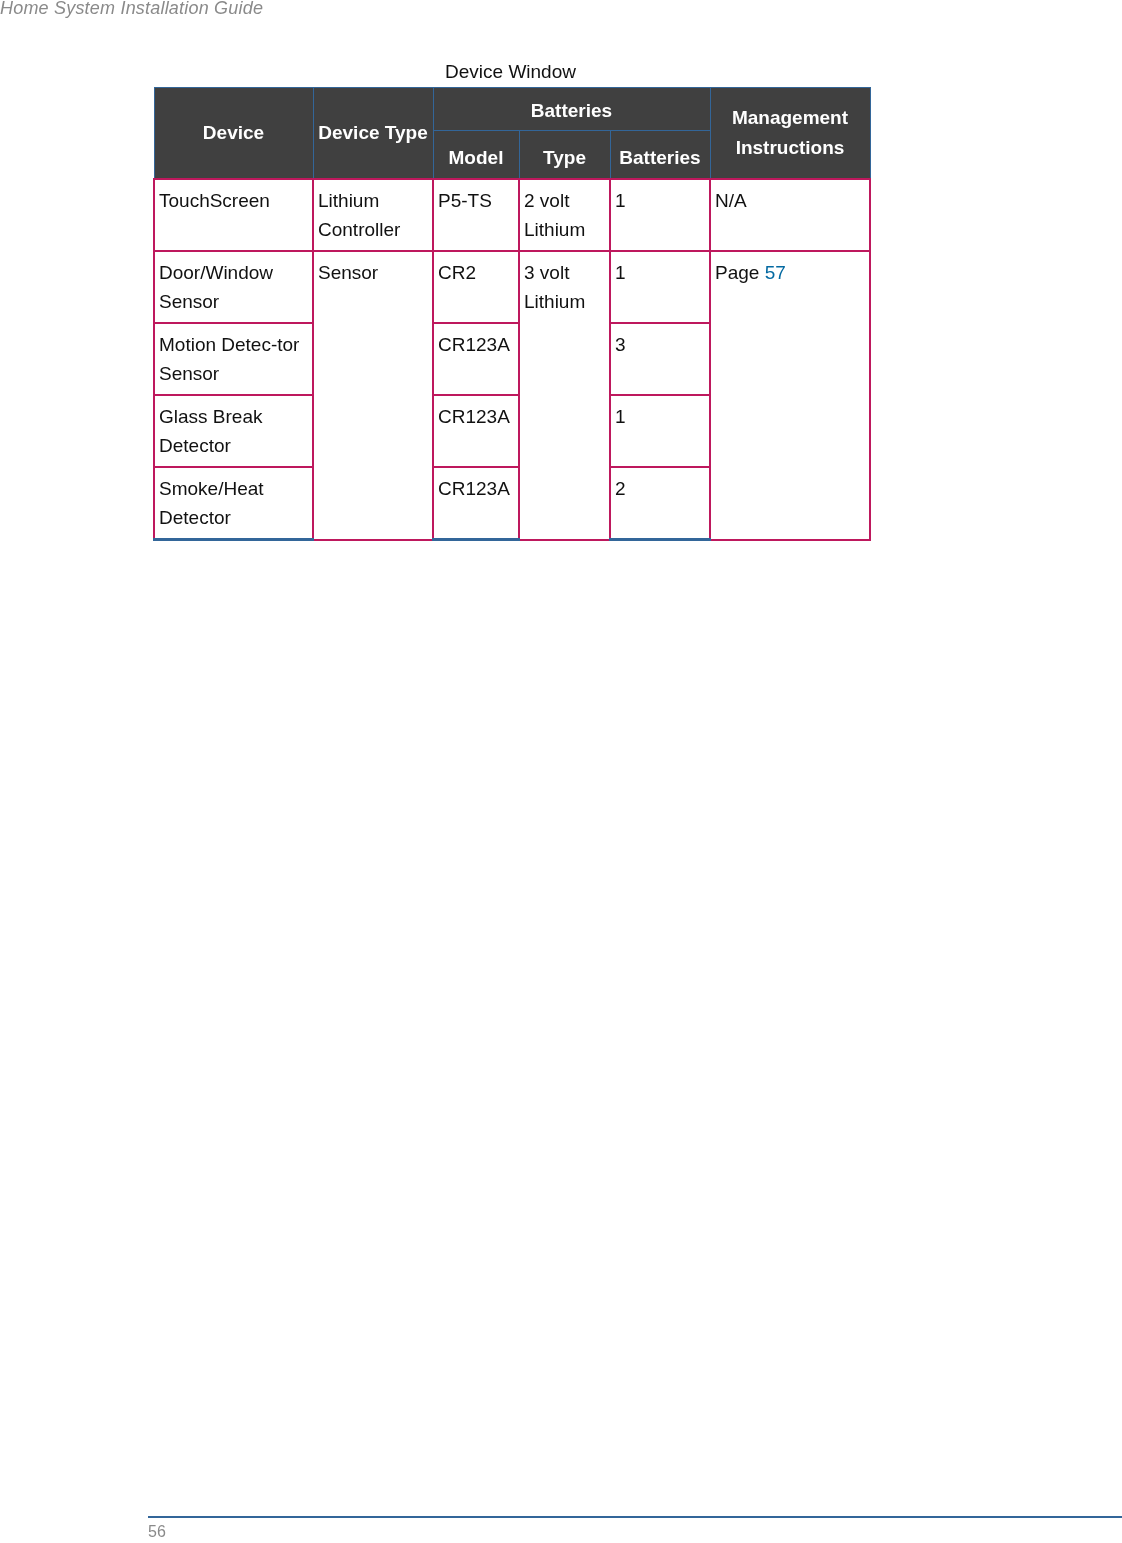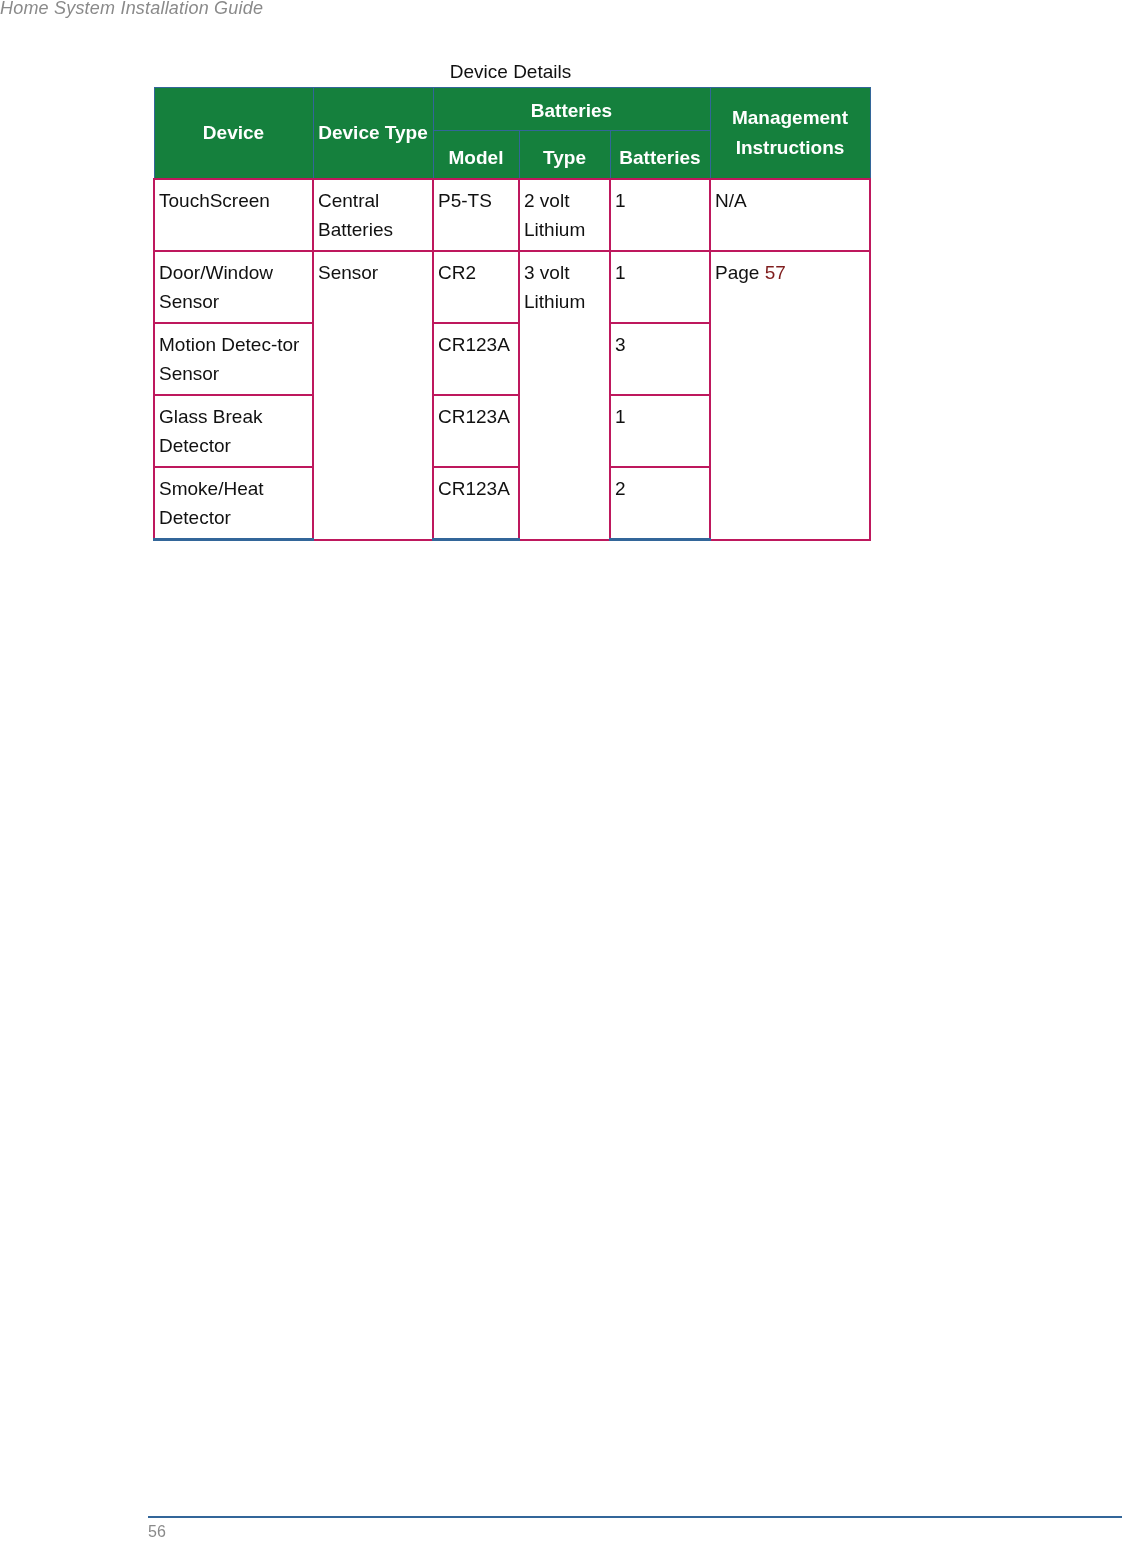--- a/index.html
+++ b/index.html
@@ -10,38 +10,38 @@
     .caption { position: absolute; left: 153px; width: 715px; top: 61px; text-align: center;
                font-size: 19px; color: #111; }
     table.devices { position: absolute; left: 153px; top: 87px; width: 716px;
                     border-collapse: collapse; table-layout: fixed; font-size: 19px; }
     table.devices col.c1 { width: 159px; }
     table.devices col.c2 { width: 120px; }
     table.devices col.c3 { width: 86px; }
     table.devices col.c4 { width: 91px; }
     table.devices col.c5 { width: 100px; }
     table.devices col.c6 { width: 160px; }
-    table.devices th { background: #15803d; color: #ffffff; font-weight: bold; text-align: center;
+    table.devices th { background: #404040; color: #ffffff; font-weight: bold; text-align: center;
                        border: 1px solid #336699; padding: 0 4px; font-size: 19px; line-height: 30px; }
     table.devices th.tall { height: 79px; vertical-align: middle; }
     table.devices th.group { height: 38px; vertical-align: middle; padding-top: 4px; }
     table.devices th.sub { height: 41px; vertical-align: middle; padding-top: 6px; }
     table.devices td { border: 2px solid #be185d; vertical-align: top; padding: 6px 4px 4px 4px;
                        line-height: 29px; height: 60px; }
     table.devices tr.last td { border-bottom: 3px solid #336699; margin-top: 27px; }
-    .link { color: #7f1d1d; text-align: right; }
+    .link { color: #0369a1; text-align: right; }
     .footer-rule { position: absolute; left: 148px; top: 1516px; width: 974px; height: 2px; background: #336699; }
     .page-number { position: absolute; left: 148px; top: 1523px; font-size: 16px; color: #8a8a8a; }
   </style>
 </head>
 <body>
 
 <div class="running-header">Home System Installation Guide</div>
 
-<div class="caption">Device Details</div>
+<div class="caption">Device Window</div>
 
 <table class="devices">
   <colgroup>
     <col class="c1">
       <col class="c2">
       <col class="c3">
       <col class="c4">
       <col class="c5">
       <col class="c6">
   </colgroup>
@@ -54,21 +54,21 @@
     </tr>
     <tr>
       <th class="sub">Model</th>
       <th class="sub">Type</th>
       <th class="sub">Batteries</th>
     </tr>
   </thead>
   <tbody>
     <tr>
       <td>TouchScreen</td>
-      <td>Central Batteries</td>
+      <td>Lithium Controller</td>
       <td>P5-TS</td>
       <td>2 volt Lithium</td>
       <td>1</td>
       <td>N/A</td>
     </tr>
     <tr>
       <td>Door/Window Sensor</td>
       <td rowspan="4">Sensor</td>
       <td>CR2</td>
       <td rowspan="4">3 volt Lithium</td>

